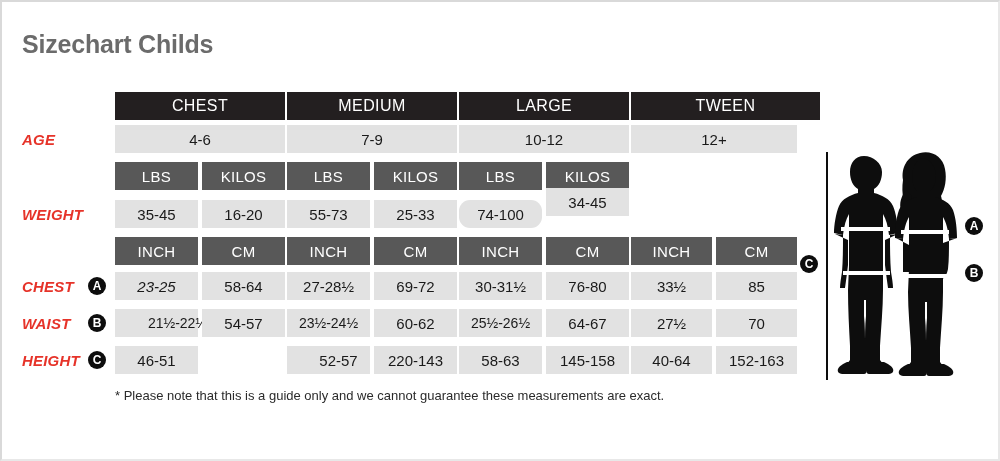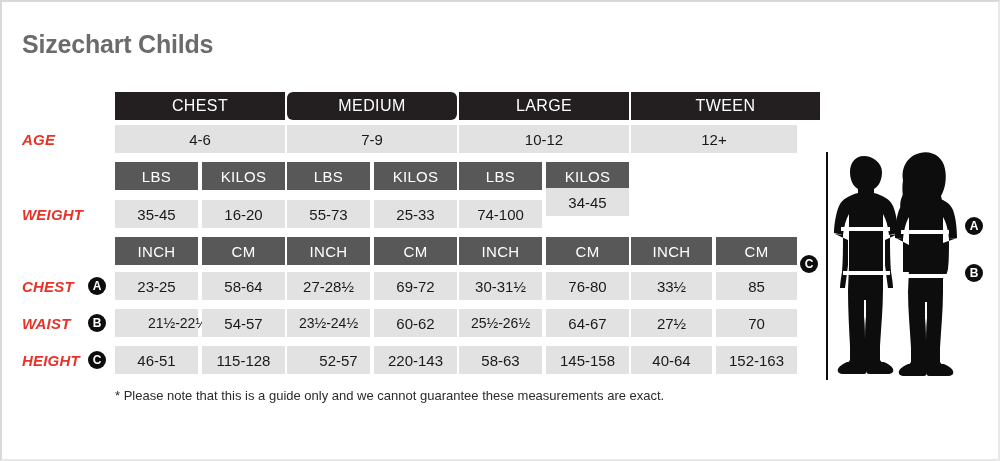--- a/index.html
+++ b/index.html
@@ -133,21 +133,21 @@
   }
 </style>
 </head>
 <body>
 
 <div id="page">
 
   <div id="title">Sizechart Childs</div>
 
   <div class="cell size-head" style="left:113px; top:90px; width:170px;">CHEST</div>
-  <div class="cell size-head" style="left:285px; top:90px; width:170px;border-radius:6px;">MEDIUM</div>
+  <div class="cell size-head" style="left:285px; top:90px; width:170px;">MEDIUM</div>
   <div class="cell size-head" style="left:457px; top:90px; width:170px;">LARGE</div>
   <div class="cell size-head" style="left:629px; top:90px; width:189px;text-align:center;">TWEEN</div>
 
   <div class="rowlabel" style="left:20px; top:123px;">AGE</div>
 
   <div class="cell data" style="left:113px; top:123px; width:170px;">4-6</div>
   <div class="cell data" style="left:285px; top:123px; width:170px;">7-9</div>
   <div class="cell data" style="left:457px; top:123px; width:170px;">10-12</div>
   <div class="cell data" style="left:629px; top:123px; width:166px;">12+</div>
 
@@ -157,36 +157,36 @@
   <div class="cell unit-head" style="left:372px; top:160px; width:83px;">KILOS</div>
   <div class="cell unit-head" style="left:457px; top:160px; width:83px;">LBS</div>
   <div class="cell unit-head" style="left:544px; top:160px; width:83px;">KILOS</div>
 
   <div class="rowlabel" style="left:20px; top:198px;">WEIGHT</div>
 
   <div class="cell data" style="left:113px; top:198px; width:83px;">35-45</div>
   <div class="cell data" style="left:200px; top:198px; width:83px;">16-20</div>
   <div class="cell data" style="left:285px; top:198px; width:83px;">55-73</div>
   <div class="cell data" style="left:372px; top:198px; width:83px;">25-33</div>
-  <div class="cell data" style="left:457px; top:198px; width:83px;">74-100</div>
+  <div class="cell data" style="left:457px; top:198px; width:83px;border-radius:11px;">74-100</div>
   <div class="cell data" style="left:544px; top:186px; width:83px;">34-45</div>
 
   <div class="cell unit-head" style="left:113px; top:235px; width:83px;">INCH</div>
   <div class="cell unit-head" style="left:200px; top:235px; width:83px;">CM</div>
   <div class="cell unit-head" style="left:285px; top:235px; width:83px;">INCH</div>
   <div class="cell unit-head" style="left:372px; top:235px; width:83px;">CM</div>
   <div class="cell unit-head" style="left:457px; top:235px; width:83px;">INCH</div>
   <div class="cell unit-head" style="left:544px; top:235px; width:83px;">CM</div>
   <div class="cell unit-head" style="left:629px; top:235px; width:81px;">INCH</div>
   <div class="cell unit-head" style="left:714px; top:235px; width:81px;">CM</div>
 
   <div class="rowlabel" style="left:20px; top:270px;">CHEST</div>
   <div class="marker marker-abs" style="left:86px; top:275px;">A</div>
 
-  <div class="cell data" style="left:113px; top:270px; width:83px;">23-25</div>
+  <div class="cell data" style="left:113px; top:270px; width:83px;font-style:italic;">23-25</div>
   <div class="cell data" style="left:200px; top:270px; width:83px;">58-64</div>
   <div class="cell data" style="left:285px; top:270px; width:83px;">27-28½</div>
   <div class="cell data" style="left:372px; top:270px; width:83px;">69-72</div>
   <div class="cell data" style="left:457px; top:270px; width:83px;">30-31½</div>
   <div class="cell data" style="left:544px; top:270px; width:83px;">76-80</div>
   <div class="cell data" style="left:629px; top:270px; width:81px;">33½</div>
   <div class="cell data" style="left:714px; top:270px; width:81px;">85</div>
 
   <div class="rowlabel" style="left:20px; top:307px;">WAIST</div>
   <div class="marker marker-abs" style="left:86px; top:312px;">B</div>
@@ -197,21 +197,20 @@
   <div class="cell data" style="left:372px; top:307px; width:83px;">60-62</div>
   <div class="cell data" style="left:457px; top:307px; width:83px; font-size:14px;">25½-26½</div>
   <div class="cell data" style="left:544px; top:307px; width:83px;">64-67</div>
   <div class="cell data" style="left:629px; top:307px; width:81px;">27½</div>
   <div class="cell data" style="left:714px; top:307px; width:81px;">70</div>
 
   <div class="rowlabel" style="left:20px; top:344px;">HEIGHT</div>
   <div class="marker marker-abs" style="left:86px; top:349px;">C</div>
 
   <div class="cell data" style="left:113px; top:344px; width:83px;">46-51</div>
-  <div class="cell data" style="left:200px; top:344px; width:83px;">115-128</div>
   <div class="cell data" style="left:285px; top:344px; width:83px;padding-left:20px;">52-57</div>
   <div class="cell data" style="left:372px; top:344px; width:83px;">220-143</div>
   <div class="cell data" style="left:457px; top:344px; width:83px;">58-63</div>
   <div class="cell data" style="left:544px; top:344px; width:83px;">145-158</div>
   <div class="cell data" style="left:629px; top:344px; width:81px;">40-64</div>
   <div class="cell data" style="left:714px; top:344px; width:81px;">152-163</div>
 
   <div id="footnote">* Please note that this is a guide only and we cannot guarantee these measurements are exact.</div>
 
   <div id="figure-panel">

